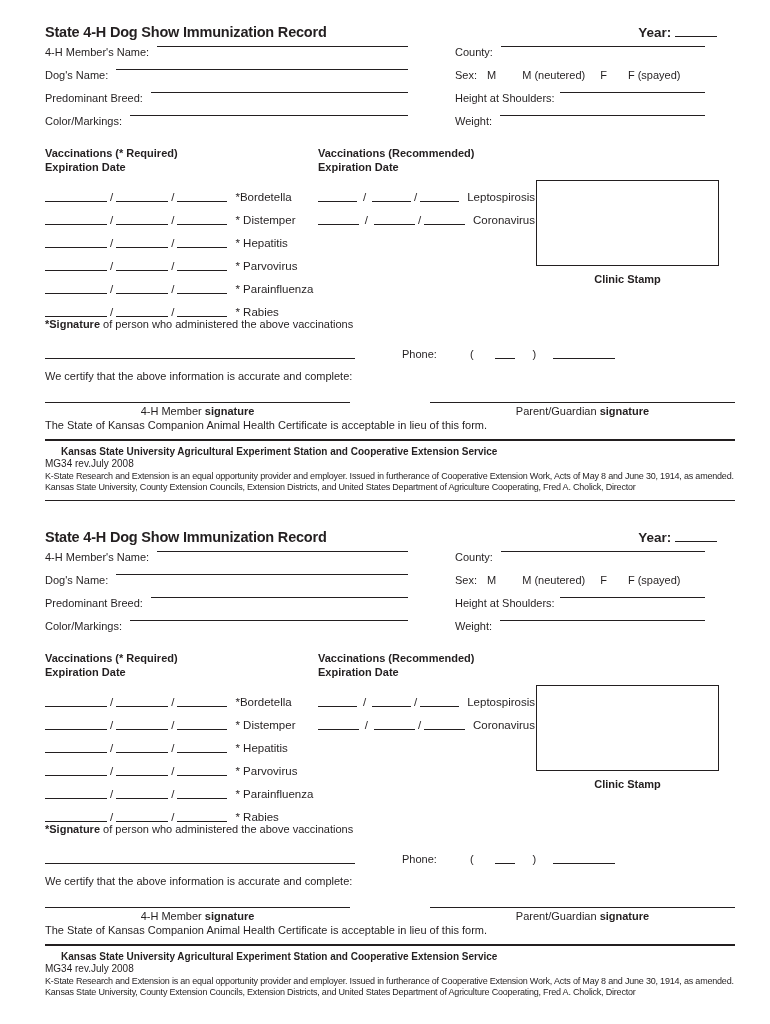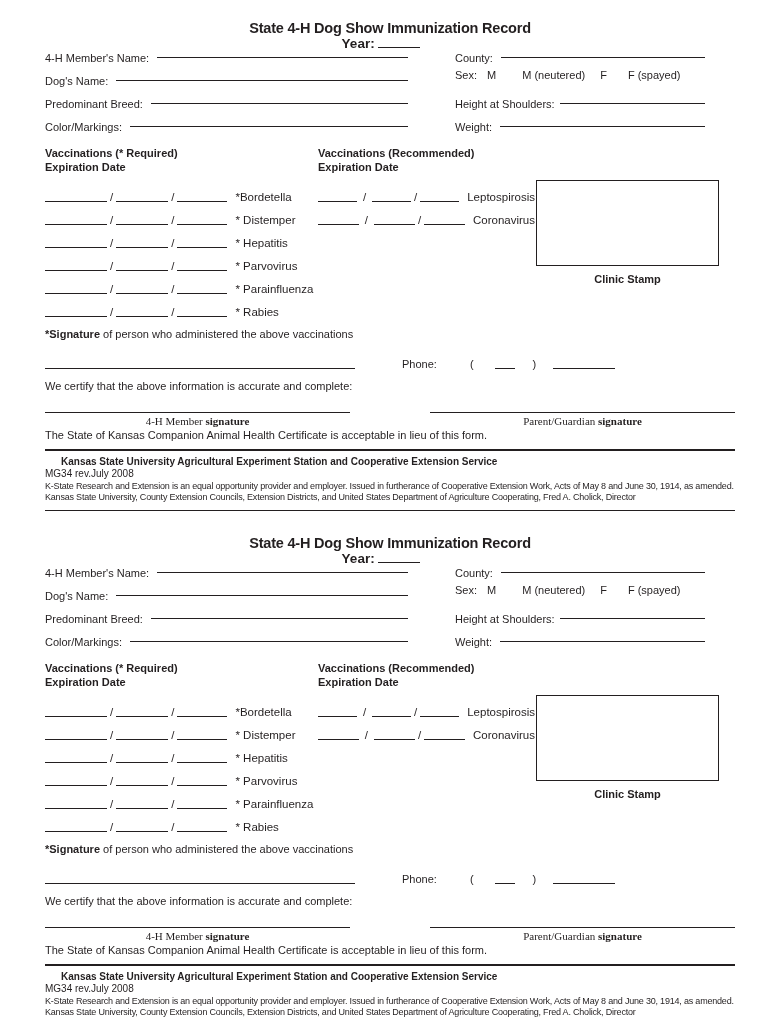--- a/index.html
+++ b/index.html
@@ -5,31 +5,31 @@
   html,body{margin:0;padding:0;background:#ffffff;}
   body{
     width:770px;height:1024px;overflow:hidden;
     color:#231f20;
     font-family:"Liberation Sans", sans-serif;
   }
   .page{box-sizing:border-box;width:770px;padding:20px 35px 0 45px;}
   .form{margin-bottom:24px;}
 
   
-  .title-row{display:flex;justify-content:space-between;align-items:center;margin-bottom:6px;height:20px;flex-direction:column;}
+  .title-row{display:flex;justify-content:space-between;align-items:flex-end;margin-bottom:6px;height:20px;}
   .form-title{font-size:14.5px;font-weight:bold;letter-spacing:-0.2px;margin:0;}
   .year{font-size:13.5px;font-weight:bold;margin-right:18px;white-space:pre;}
   .bl{display:inline-block;border-bottom:1px solid #231f20;}
   .year-blank{width:42px;}
 
   
   .fields{display:flex;}
   .col-left{width:363px;margin-right:47px;}
   .col-right{width:250px;}
-  .frow{display:flex;align-items:center;height:23px;font-size:11px;}
+  .frow{display:flex;align-items:flex-start;height:23px;font-size:11px;}
   .flabel{white-space:pre;padding-right:5px;}
   .fline{flex:1;border-bottom:1px solid #231f20;margin-bottom:1px;}
   .sex-row{display:flex;height:23px;font-size:11px;white-space:pre;}
   .sex-label{margin-right:10px;}
   .sexopt1{margin-right:26px;}
   .sexopt2{margin-right:15px;}
   .sexopt3{margin-right:21px;}
 
   
   .vax{display:flex;margin-top:8px;}
@@ -42,29 +42,29 @@
   .rb{width:46px;}
   .slash{padding:0 3px;}
   .slash-sp{padding:0 6px;}
   .vname{padding-left:8px;}
 
   .stamp-wrap{margin-left:auto;margin-right:16px;width:183px;padding-top:34px;}
   .stamp-box{width:183px;height:86px;border:1.6px solid #231f20;box-sizing:border-box;background:#fff;}
   .stamp-label{text-align:center;font-weight:bold;font-size:11px;margin-top:7px;}
 
   
-  .sig-admin{font-size:11px;margin-top:10px;}
+  .sig-admin{font-size:11px;}
   .phone-row{display:flex;align-items:flex-end;margin-top:14px;height:16px;font-size:11px;white-space:pre;gap:17px;}
   .sig-line{width:310px;border-bottom:1px solid #231f20;margin-bottom:1px;align-self:flex-end;height:1px;}
   .phone-label{margin-left:30px;}
   .phone-open{margin-left:16px;}
   .phone-a{width:20px;margin:0 1px 1px 1px;}
   .phone-b{width:62px;margin-bottom:1px;}
   .certify{font-size:11px;margin-top:10px;}
-  .sig-row{display:flex;justify-content:space-between;margin-top:20px;font-family:Liberation Serif, serif;}
+  .sig-row{display:flex;justify-content:space-between;margin-top:20px;}
   .sig-block{width:305px;}
   .sig-block .line{height:0;border-bottom:1px solid #231f20;}
   .sig-label{text-align:center;font-size:11px;margin-top:2px;white-space:pre;}
   .lieu{font-size:11px;margin-top:2px;}
 
   
   .footer{margin-top:8px;}
   .rule{height:1.6px;background:#231f20;}
   .footer-org{font-size:10px;font-weight:bold;margin-top:5px;line-height:12px;padding-left:16px;}
   .rev-row{display:flex;font-size:10px;line-height:12px;}

